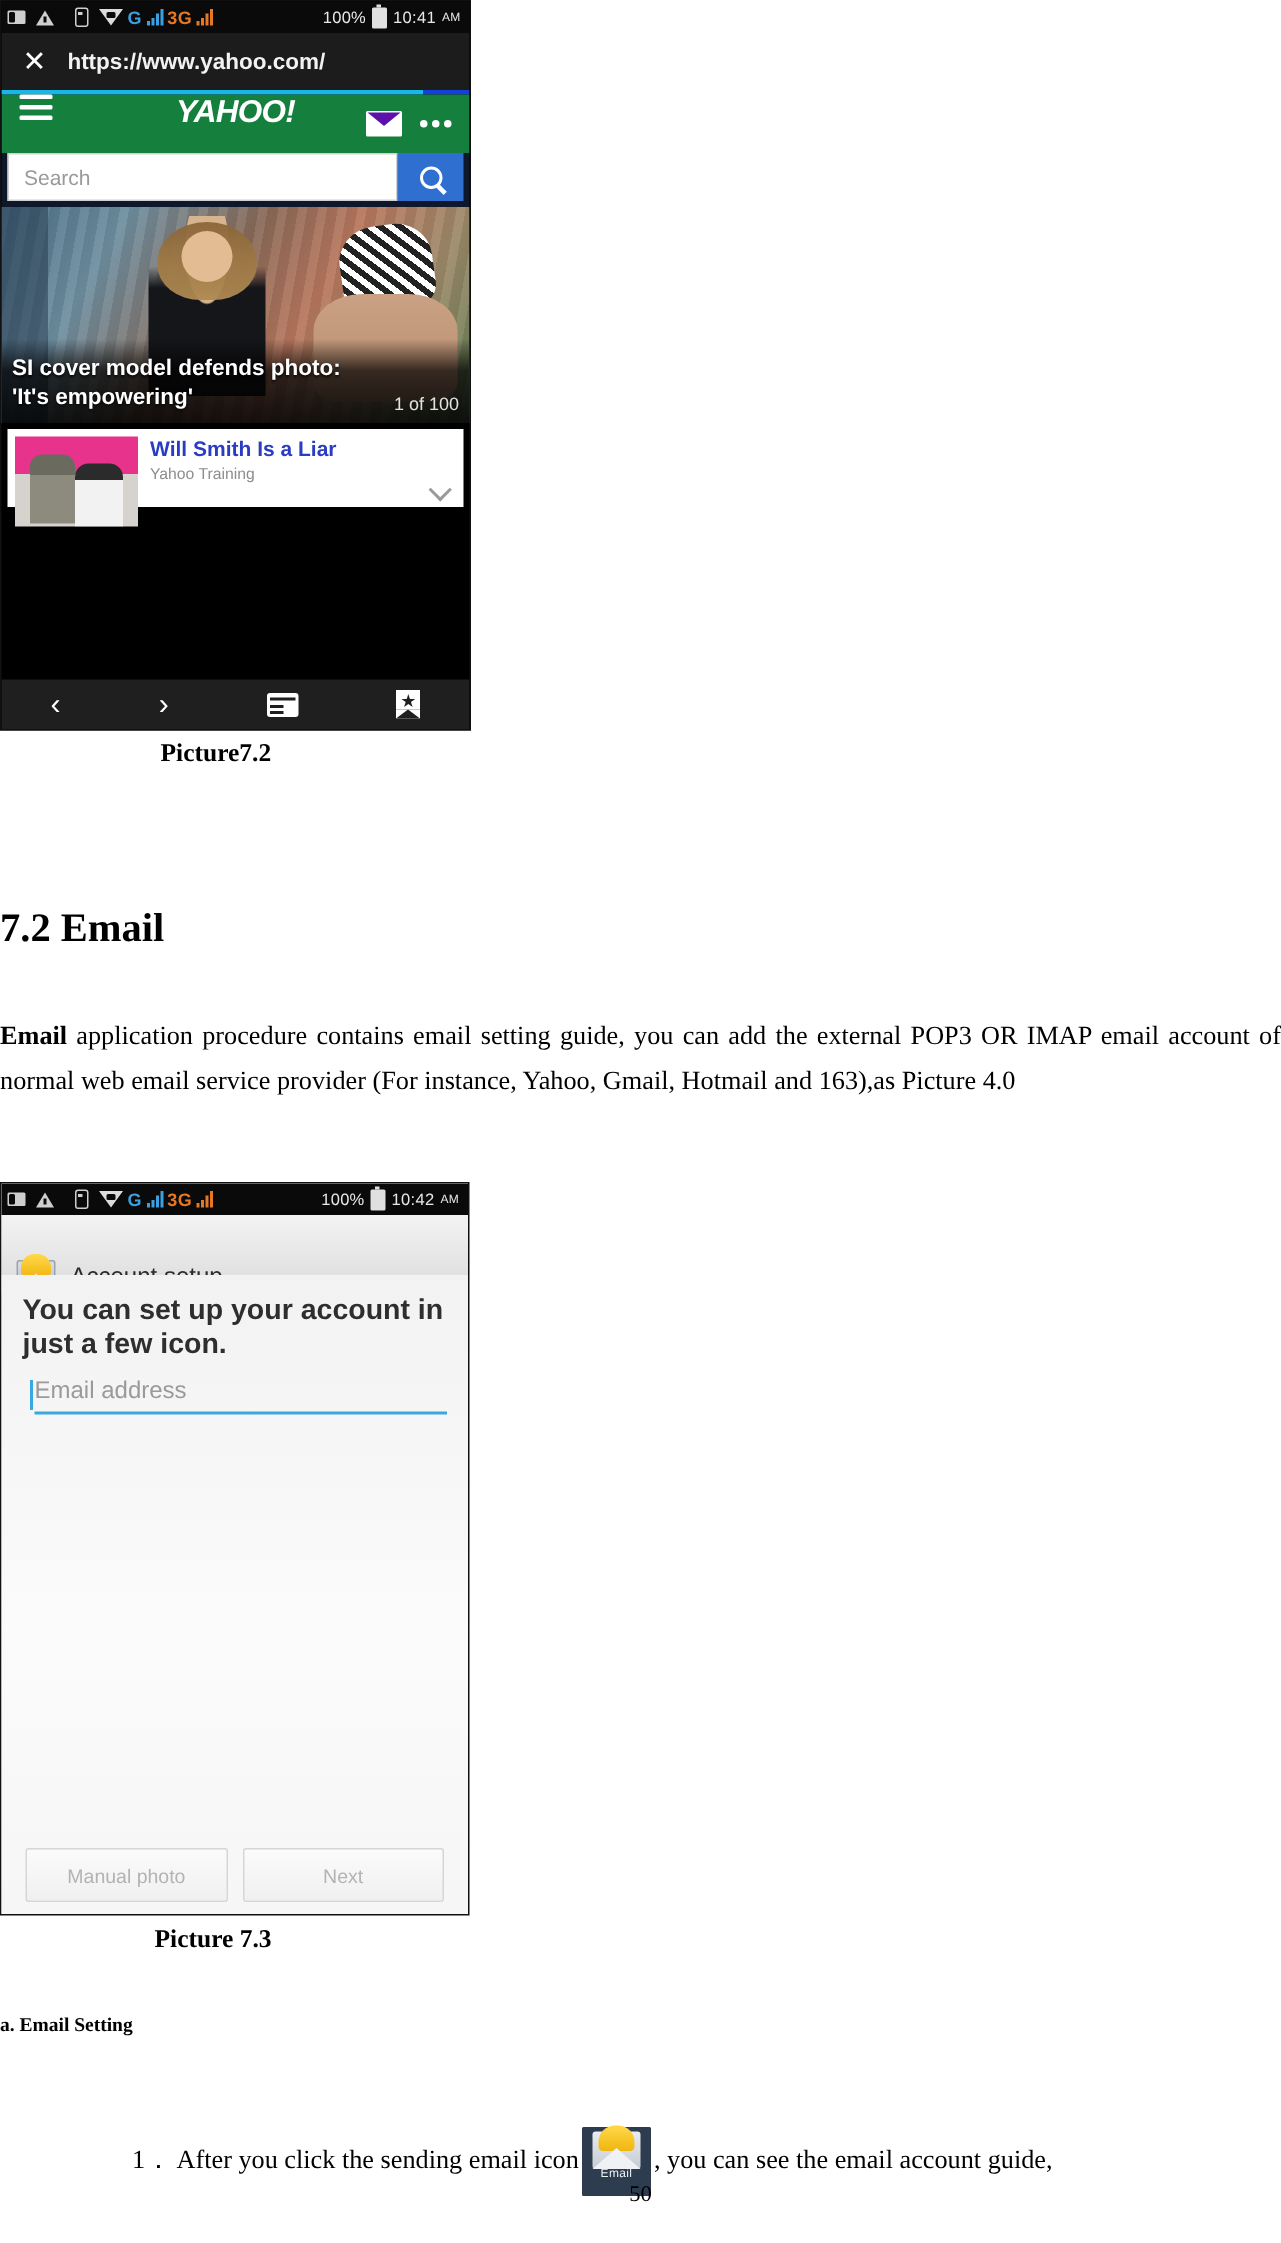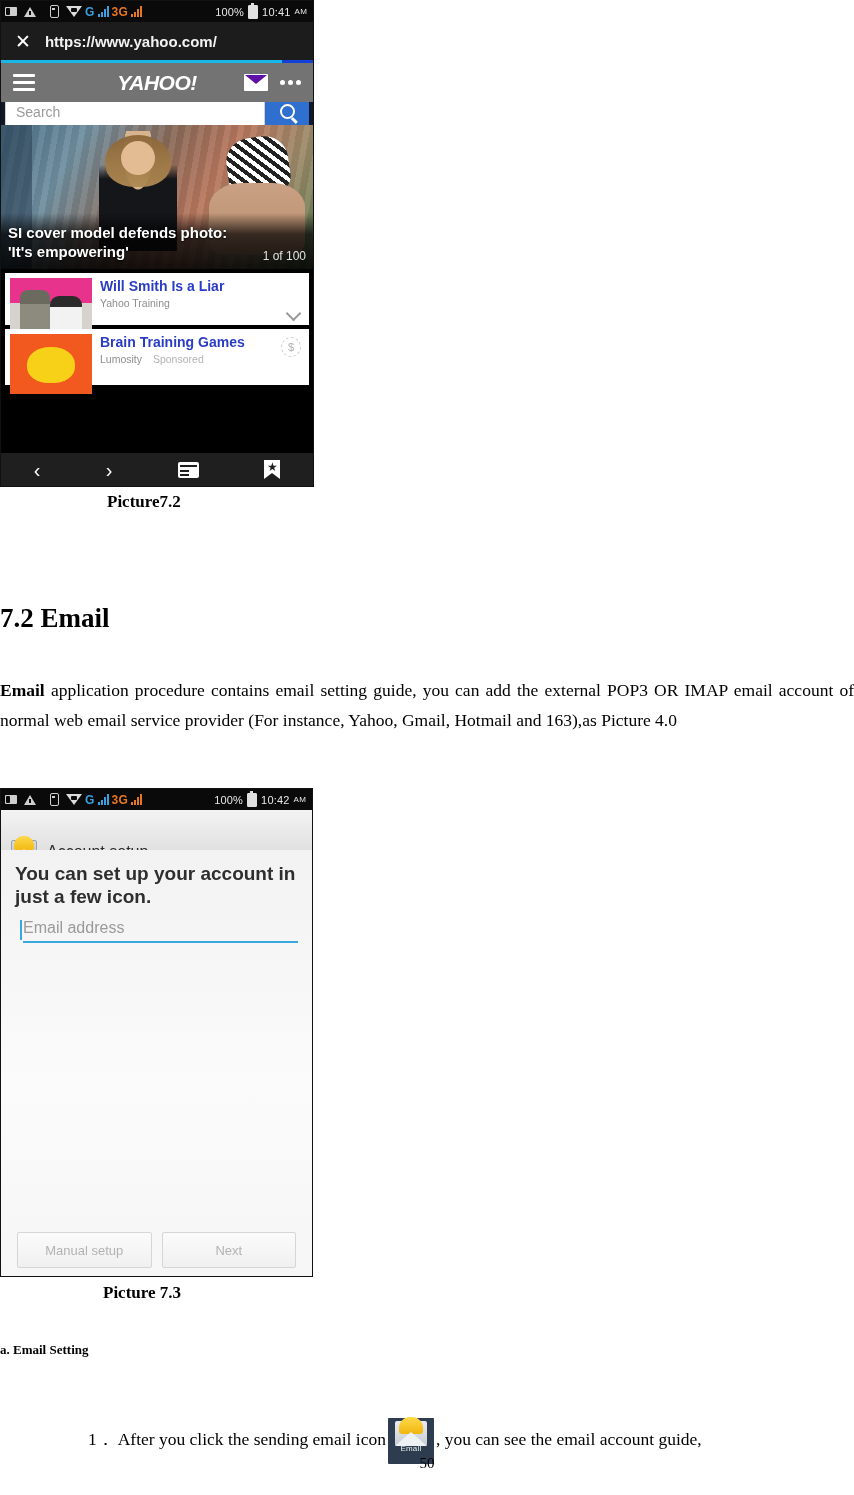--- a/index.html
+++ b/index.html
@@ -99,22 +99,22 @@
     color: #f2f2f2; font-size: 15px; font-weight: bold;
   }
   .x-icon { font-size: 19px; font-weight: 300; color: #fff; line-height: 1; }
   .progress {
     height: 3px; background: #1240d8; position: relative;
   }
   .progress > span { position:absolute; left:0; top:0; height:100%; background:#19b6e8; }
 
   
   .yhead {
-    height: 39px; background: #737373;
-    display: flex; align-items: center; position: relative;
+    height: 39px; background: #15803d;
+    display: flex; position: relative;
   }
   .ham { margin-left: 12px; display:flex; flex-direction:column; gap:4px;}
   .ham i{ display:block; width:22px; height:3px; background:#fff; border-radius:1px;}
   .ylogo {
     position:absolute; left:0; right:0; text-align:center;
     font-family:"Liberation Sans", sans-serif;
     font-size: 21px; font-weight: bold; color:#fff; letter-spacing:-.5px;
     font-style: italic;
   }
   .yright { margin-left:auto; display:flex; align-items:center; gap:12px; margin-right:12px; z-index:2;}
@@ -123,21 +123,21 @@
   }
   .mail-ico:after{
     content:""; position:absolute; left:1px; top:1px;
     border-left: 11px solid transparent; border-right: 11px solid transparent;
     border-top: 9px solid #5d11a8;
   }
   .dots { display:flex; gap:3px; }
   .dots i{ width:5px;height:5px;border-radius:50%;background:#fff;display:block;}
 
   
-  .srow { height: 23px; background:#0f172a; display:flex; align-items:center; padding:0 4px 4px 4px; box-sizing:border-box;}
+  .srow { height: 36px; background:#0f172a; display:flex; align-items:center; padding:0 4px 4px 4px; box-sizing:border-box;}
   .sbox {
     flex:1; height:32px; background:#fff; border:1px solid #d0d0d0; box-sizing:border-box;
     display:flex; align-items:center; padding-left:10px;
     font-family:"Liberation Sans", sans-serif; font-size:14px; color:#9a9a9a;
   }
   .sbtn {
     width:44px; height:32px; background:#2f6fd0; display:flex; align-items:center; justify-content:center;
   }
   .mag { width:11px;height:11px;border:2.5px solid #fff;border-radius:50%;position:relative;}
   .mag:after{content:"";position:absolute;right:-5px;bottom:-4px;width:7px;height:2.5px;background:#fff;transform:rotate(45deg);}
@@ -437,31 +437,20 @@
 
   <div class="card" style="height:52px">
     <div class="thumb will"></div>
     <div class="ctext">
       <div class="ctitle">Will Smith Is a Liar</div>
       <div class="csub">Yahoo Training</div>
     </div>
     <span class="chev"></span>
   </div>
 
-  <div class="card" style="height:56px; margin-top:0">
-    <div class="thumb lumos"></div>
-    <div class="ctext">
-      <div class="ctitle">Brain Training Games</div>
-      <div class="csub">
-        <span>Lumosity</span>
-        <span class="sponsored">Sponsored</span>
-      </div>
-    </div>
-    <span class="adbadge">$</span>
-  </div>
 
   <div class="bnav" style="position:absolute;left:0;right:0;bottom:0;">
     <span class="nb">‹</span>
     <span class="nb">›</span>
     <span class="tabs-ico"></span>
     <span class="bm-ico"></span>
   </div>
 </div>
 
 <div class="cap" style="left:107px; top:492px;">Picture7.2</div>
@@ -512,21 +501,21 @@
     </div>
 
     <div class="acct-body">
       <div class="acct-title">
         <div>You can set up your account in</div>
         <div>just a few icon.</div>
       </div>
       <div class="fld focused">Email address</div>
 
       <div class="acct-footer">
-        <div class="btn">Manual setup</div>
+        <div class="btn">Manual photo</div>
         <div class="btn">Next</div>
       </div>
     </div>
   </div>
 </div>
 
 <div class="cap" style="left:103px; top:1283px;">Picture 7.3</div>
 
 <div class="subhead" style="left:0px; top:1325px;">a. Email Setting</div>
 

